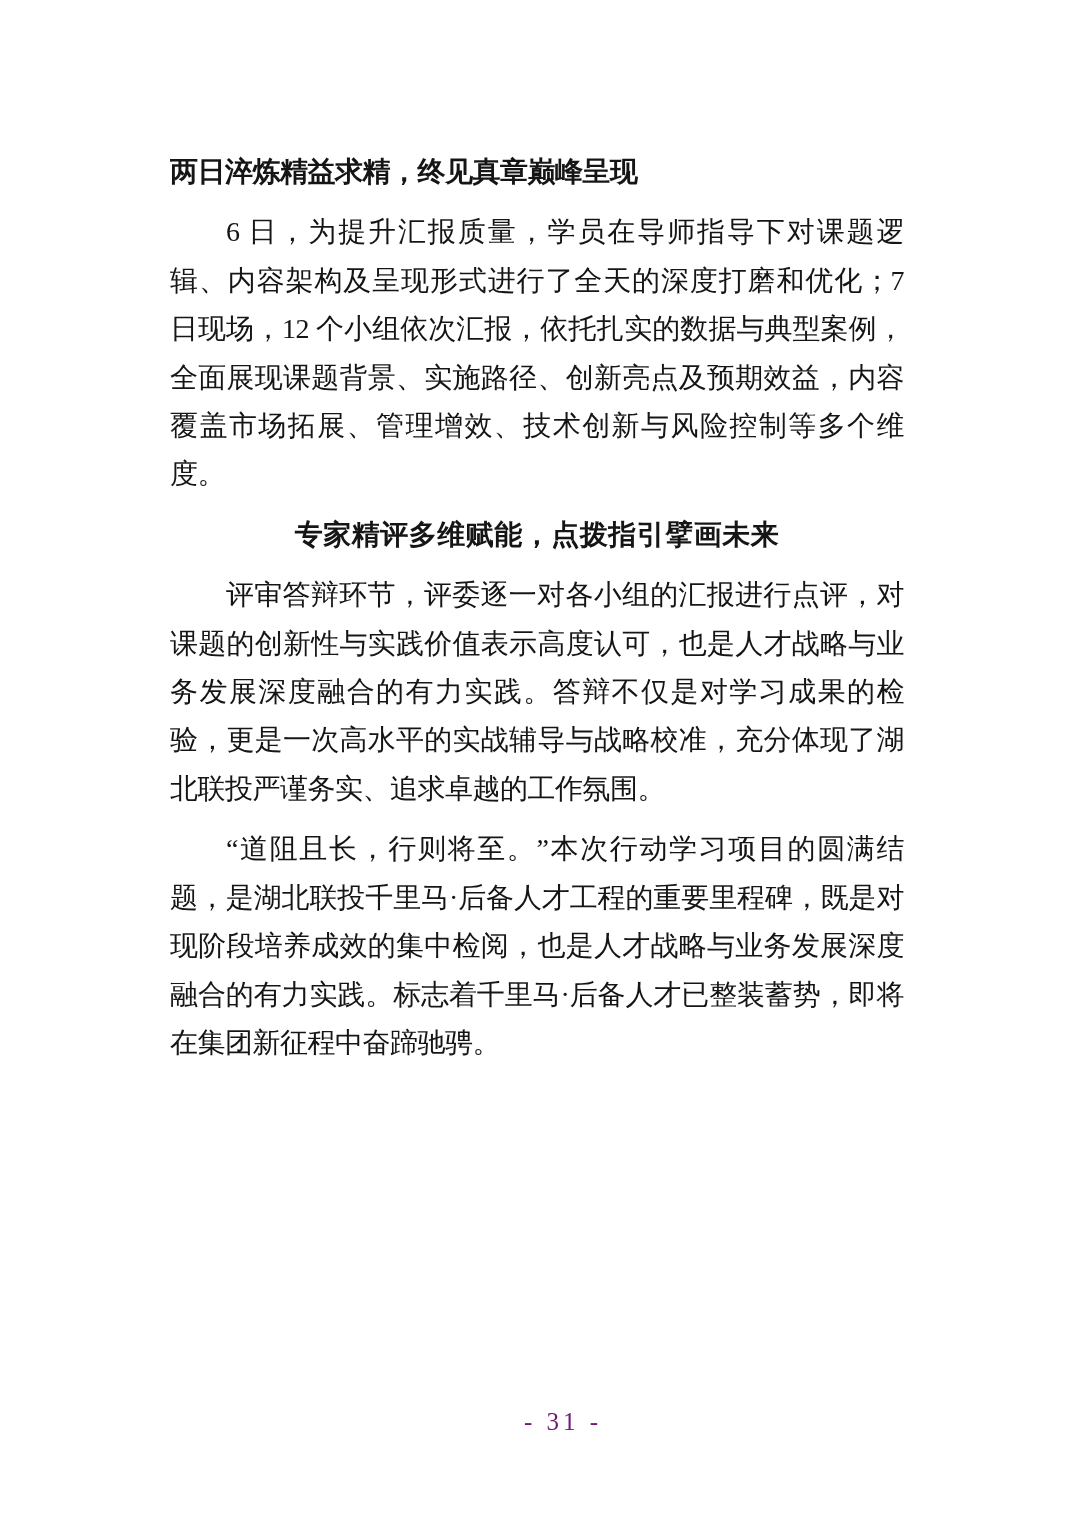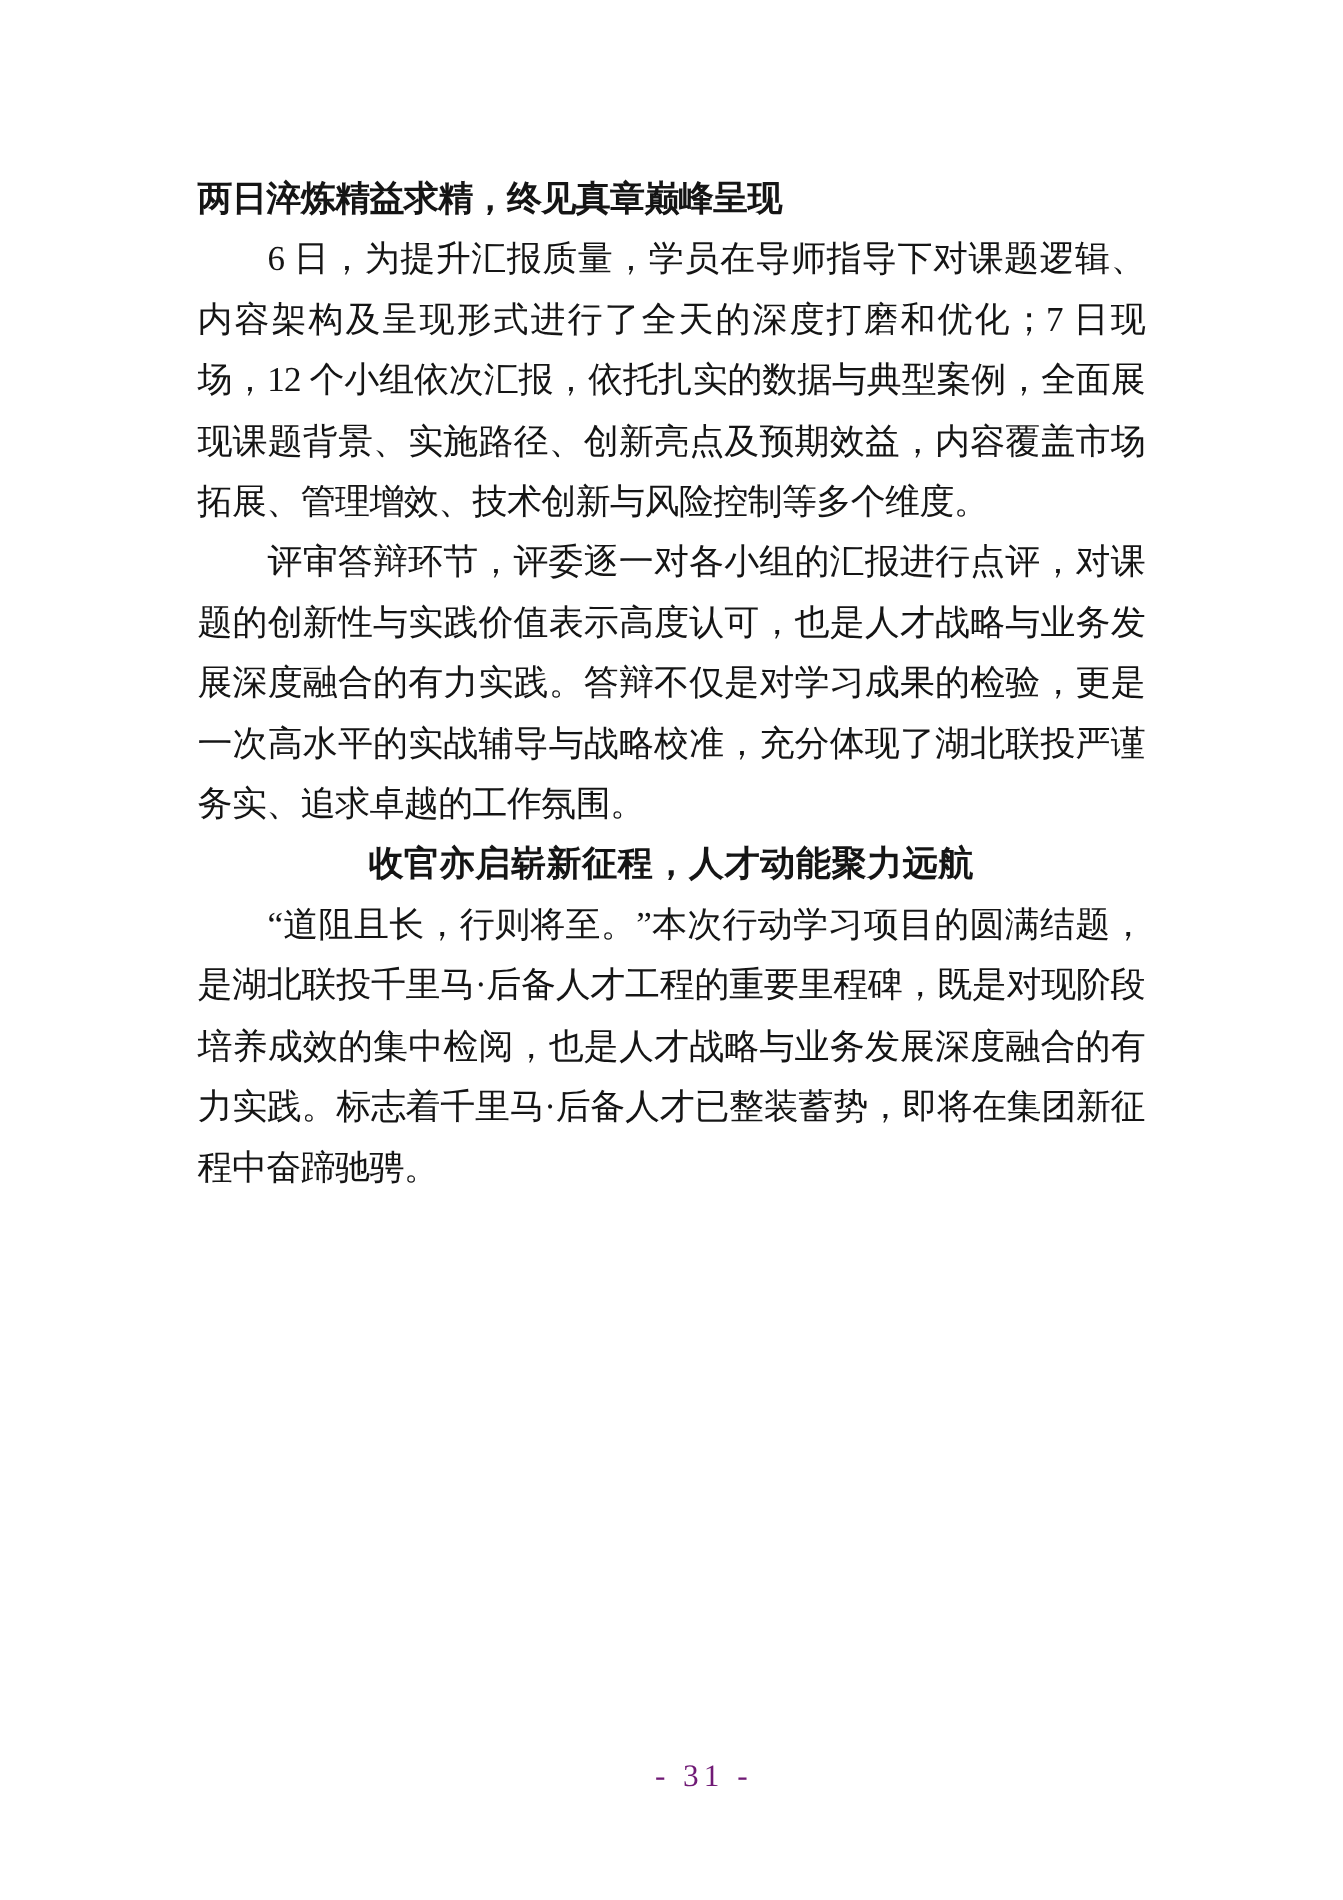--- a/index.html
+++ b/index.html
@@ -21,21 +21,21 @@
     position: absolute;
     top: 136px;
     left: 158px;
     width: 758px;
     font-size: 28px;
     line-height: 48.4px;
     letter-spacing: -0.5px;
     text-align: justify;
     text-justify: inter-ideograph;
   }
-  .block { margin: 0; }
+  .block { margin: 12px; }
   .heading-left {
     font-weight: 700;
     text-align: left;
   }
   .heading-center {
     font-weight: 700;
     text-align: center;
     letter-spacing: 0.5px;
   }
   .paragraph {
@@ -57,24 +57,24 @@
 <body>
 
 <div class="page">
 
   <div class="content">
 
     <div class="block heading-left">两日淬炼精益求精，终见真章巅峰呈现</div>
 
     <div class="block paragraph">6 日，为提升汇报质量，学员在导师指导下对课题逻辑、内容架构及呈现形式进行了全天的深度打磨和优化；7 日现场，12 个小组依次汇报，依托扎实的数据与典型案例，全面展现课题背景、实施路径、创新亮点及预期效益，内容覆盖市场拓展、管理增效、技术创新与风险控制等多个维度。</div>
 
+    <div class="block heading-center">专家精评多维赋能，点拨指引擘画未来</div>
 
     <div class="block paragraph">评审答辩环节，评委逐一对各小组的汇报进行点评，对课题的创新性与实践价值表示高度认可，也是人才战略与业务发展深度融合的有力实践。答辩不仅是对学习成果的检验，更是一次高水平的实战辅导与战略校准，充分体现了湖北联投严谨务实、追求卓越的工作氛围。</div>
 
-    <div class="block heading-center">收官亦启崭新征程，人才动能聚力远航</div>
 
     <div class="block paragraph">“道阻且长，行则将至。”本次行动学习项目的圆满结题，是湖北联投千里马·后备人才工程的重要里程碑，既是对现阶段培养成效的集中检阅，也是人才战略与业务发展深度融合的有力实践。标志着千里马·后备人才已整装蓄势，即将在集团新征程中奋蹄驰骋。</div>
 
 
   </div>
 
   <div class="page-footer">- 31 -</div>
 
 </div>
 

